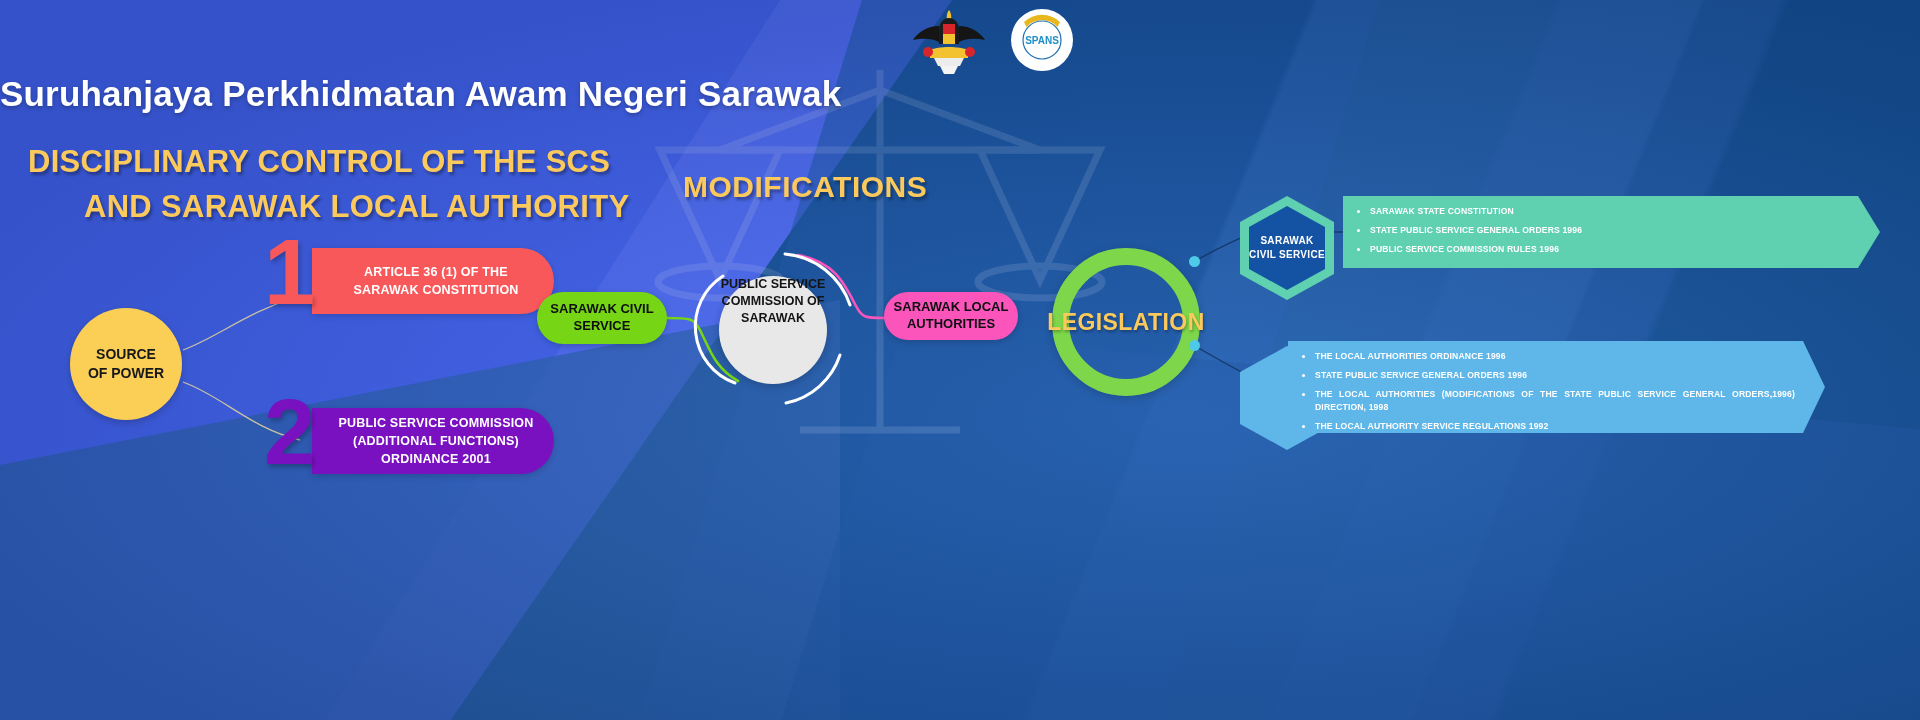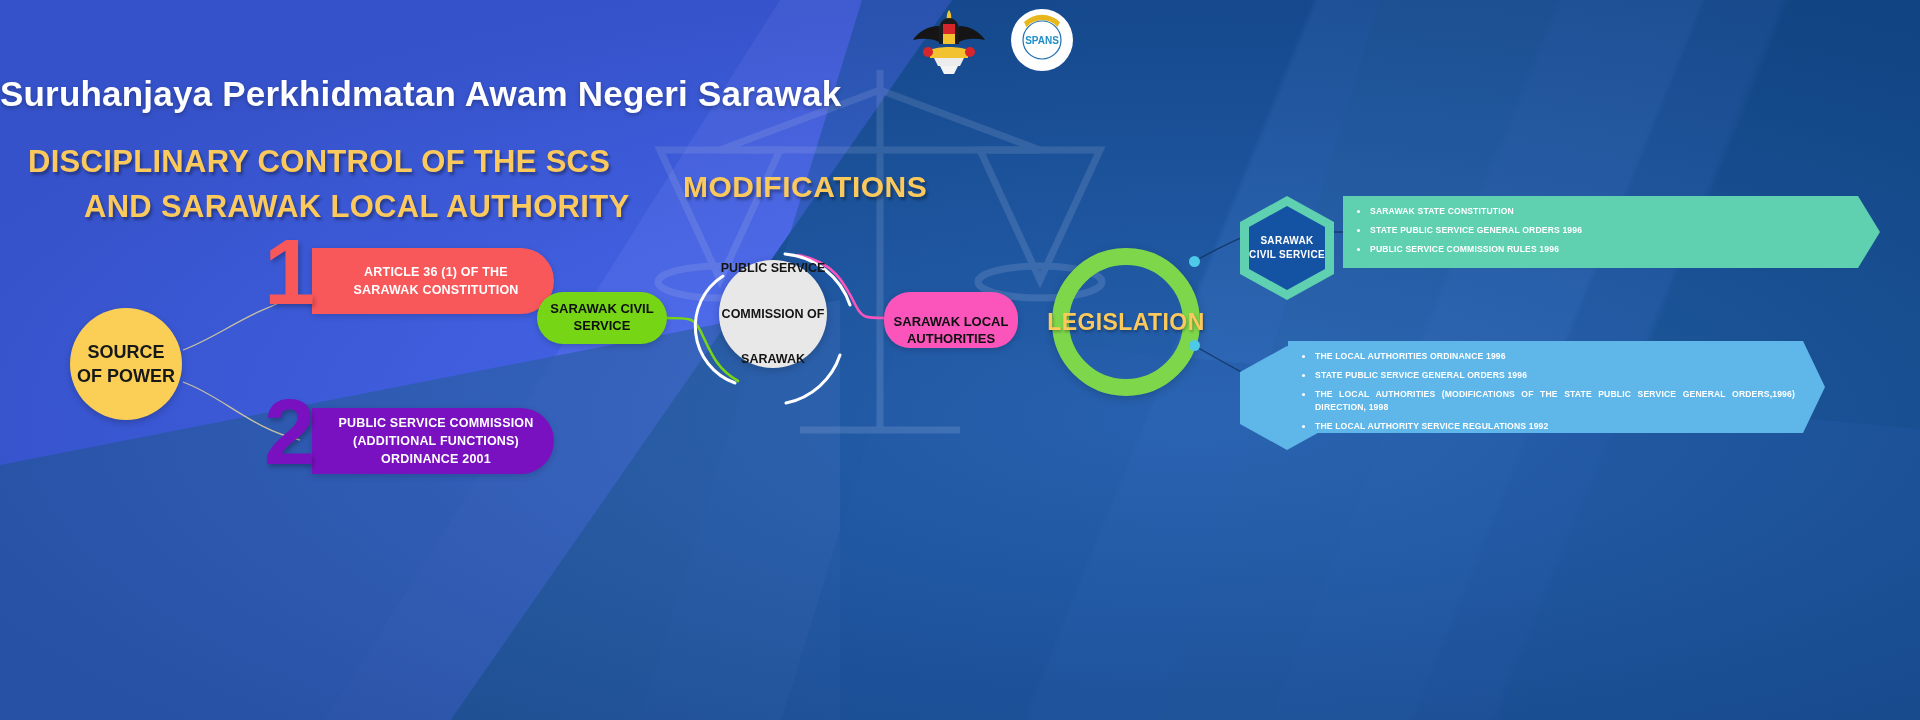--- a/index.html
+++ b/index.html
@@ -91,21 +91,21 @@
     position:absolute;left:683px;top:170px;
     color:#fbc95c;font-weight:700;font-size:30px;letter-spacing:.5px;
     text-shadow:2px 3px 3px rgba(0,0,0,.33);
   }
 
   
   .source-circle{
     position:absolute;left:70px;top:308px;width:112px;height:112px;
     border-radius:50%;background:#fbce55;
     display:flex;flex-direction:column;align-items:center;justify-content:center;
-    color:#16181a;font-weight:700;font-size:18px;line-height:1.35;text-align:center;
+    color:#16181a;font-weight:700;font-size:14px;line-height:1.35;text-align:center;
     box-shadow:0 3px 7px rgba(0,0,0,.2);
   }
 
   
   .conn-left{position:absolute;left:0;top:0;width:1920px;height:720px;pointer-events:none;}
 
   
   .num-item{position:absolute;height:66px;}
   .num-item .pill{
     position:absolute;left:48px;top:0;height:66px;
@@ -131,30 +131,30 @@
 
   
   .pill-green{
     position:absolute;left:537px;top:292px;width:130px;height:52px;
     background:#7ed321;background:#76d615;border-radius:26px;
     display:flex;flex-direction:column;align-items:center;justify-content:center;
     color:#0d0f10;font-weight:700;font-size:13px;line-height:1.3;text-align:center;
     box-shadow:0 2px 6px rgba(0,0,0,.18);
   }
   .pill-pink{
-    position:absolute;left:884px;top:292px;width:134px;height:56px;
+    position:absolute;left:884px;top:292px;width:134px;height:48px;
     background:#fb55bb;border-radius:26px;
-    display:flex;flex-direction:column;align-items:center;justify-content:flex-end;
+    display:flex;flex-direction:column;align-items:center;justify-content:center;
     color:#0d0f10;font-weight:700;font-size:13px;line-height:1.3;text-align:center;
     box-shadow:0 2px 6px rgba(0,0,0,.18);
   }
   .core-circle{
-    position:absolute;left:719px;top:260px;width:108px;height:108px;
+    position:absolute;left:719px;top:276px;width:108px;height:108px;
     border-radius:50%;background:#e8e8e8;
-    display:flex;flex-direction:column;align-items:center;justify-content:space-between;
+    display:flex;flex-direction:column;align-items:center;justify-content:flex-start;
     color:#141414;font-weight:700;font-size:12.5px;line-height:1.35;text-align:center;
     box-shadow:0 2px 8px rgba(0,0,0,.2);z-index:3;
   }
   .core-arcs{position:absolute;left:690px;top:243px;width:170px;height:170px;z-index:2;}
 
   
   .legis-ring{
     position:absolute;left:1052px;top:248px;width:148px;height:148px;
     border-radius:50%;
     border:17px solid #7ed74a;

